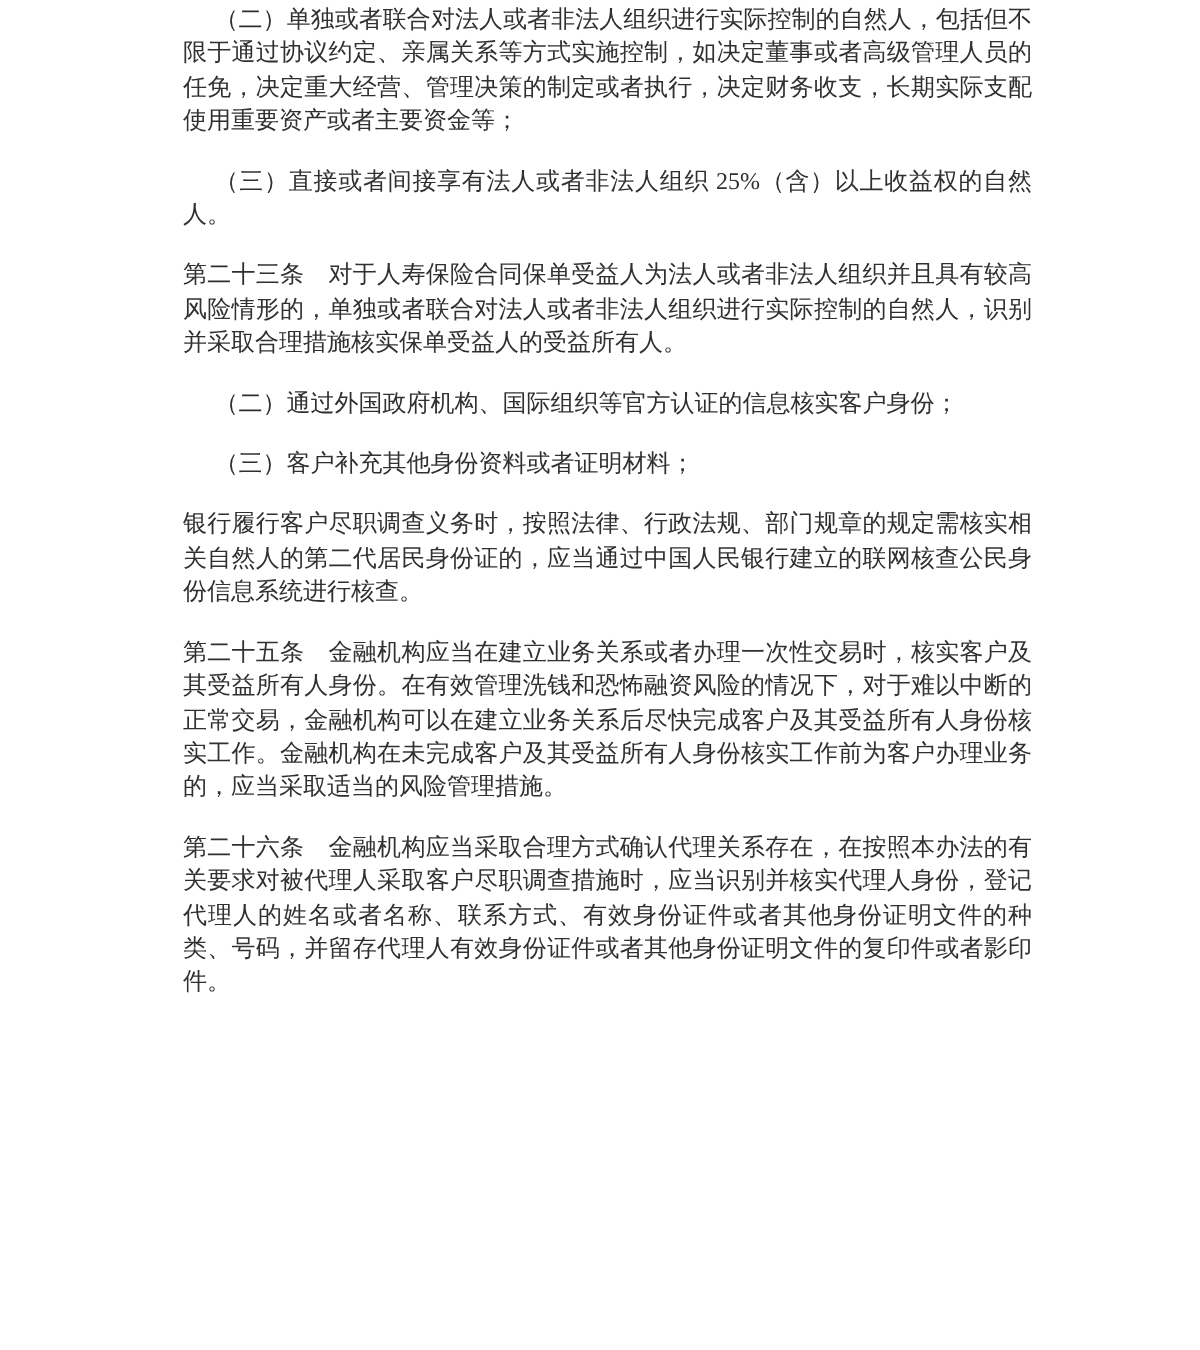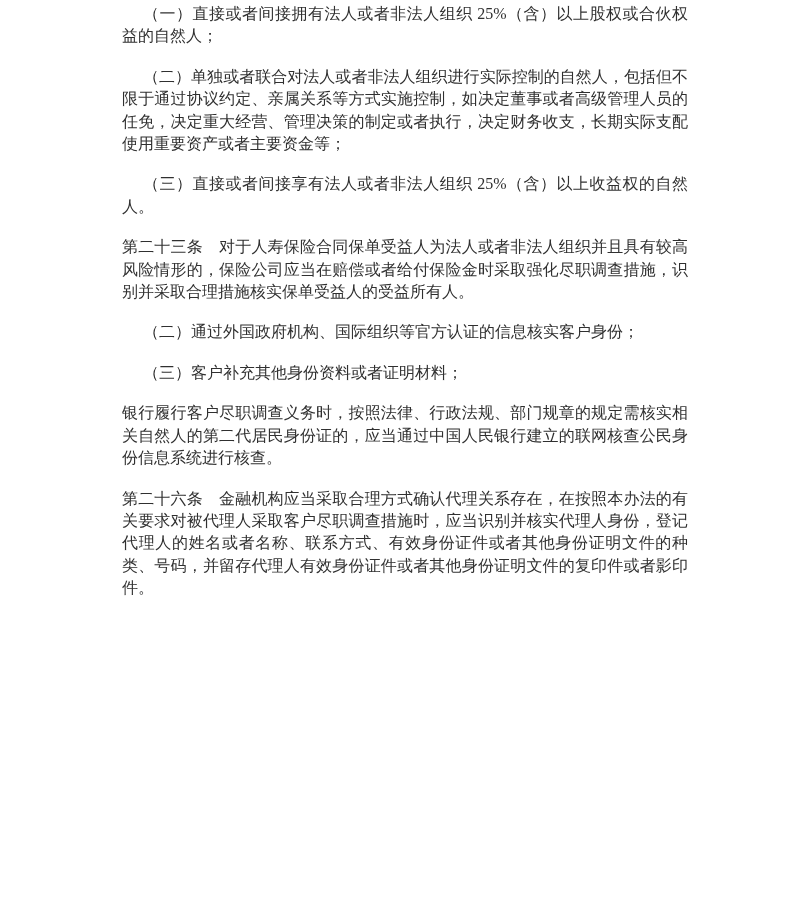--- a/index.html
+++ b/index.html
@@ -38,22 +38,22 @@
   }
   .doc p.indent {
     text-indent: 21px;
   }
 </style>
 </head>
 <body>
 
 <div class="page">
   <div class="doc">
-    <p class="indent">（一）直接或者间接拥有法人或者非法人组织 25%（含）以上股权或合伙权益的自然人；</p>
     <p class="indent">（二）单独或者联合对法人或者非法人组织进行实际控制的自然人，包括但不限于通过协议约定、亲属关系等方式实施控制，如决定董事或者高级管理人员的任免，决定重大经营、管理决策的制定或者执行，决定财务收支，长期实际支配使用重要资产或者主要资金等；</p>
     <p class="indent">（三）直接或者间接享有法人或者非法人组织 25%（含）以上收益权的自然人。</p>
-    <p>第二十三条　对于人寿保险合同保单受益人为法人或者非法人组织并且具有较高风险情形的，保险公司应当在赔偿或者给付保险金时采取强化尽职调查措施，识别并采取合理措施核实保单受益人的受益所有人。</p>
+    <p>第二十三条　对于人寿保险合同保单受益人为法人或者非法人组织并且具有较高风险情形的，单独或者联合对法人或者非法人组织进行实际控制的自然人，识别并采取合理措施核实保单受益人的受益所有人。</p>
     <p class="indent">（二）通过外国政府机构、国际组织等官方认证的信息核实客户身份；</p>
     <p class="indent">（三）客户补充其他身份资料或者证明材料；</p>
     <p>银行履行客户尽职调查义务时，按照法律、行政法规、部门规章的规定需核实相关自然人的第二代居民身份证的，应当通过中国人民银行建立的联网核查公民身份信息系统进行核查。</p>
+    <p>第二十五条　金融机构应当在建立业务关系或者办理一次性交易时，核实客户及其受益所有人身份。在有效管理洗钱和恐怖融资风险的情况下，对于难以中断的正常交易，金融机构可以在建立业务关系后尽快完成客户及其受益所有人身份核实工作。金融机构在未完成客户及其受益所有人身份核实工作前为客户办理业务的，应当采取适当的风险管理措施。</p>
     <p>第二十六条　金融机构应当采取合理方式确认代理关系存在，在按照本办法的有关要求对被代理人采取客户尽职调查措施时，应当识别并核实代理人身份，登记代理人的姓名或者名称、联系方式、有效身份证件或者其他身份证明文件的种类、号码，并留存代理人有效身份证件或者其他身份证明文件的复印件或者影印件。</p>
   </div>
 </div>
 
 </body></html>

